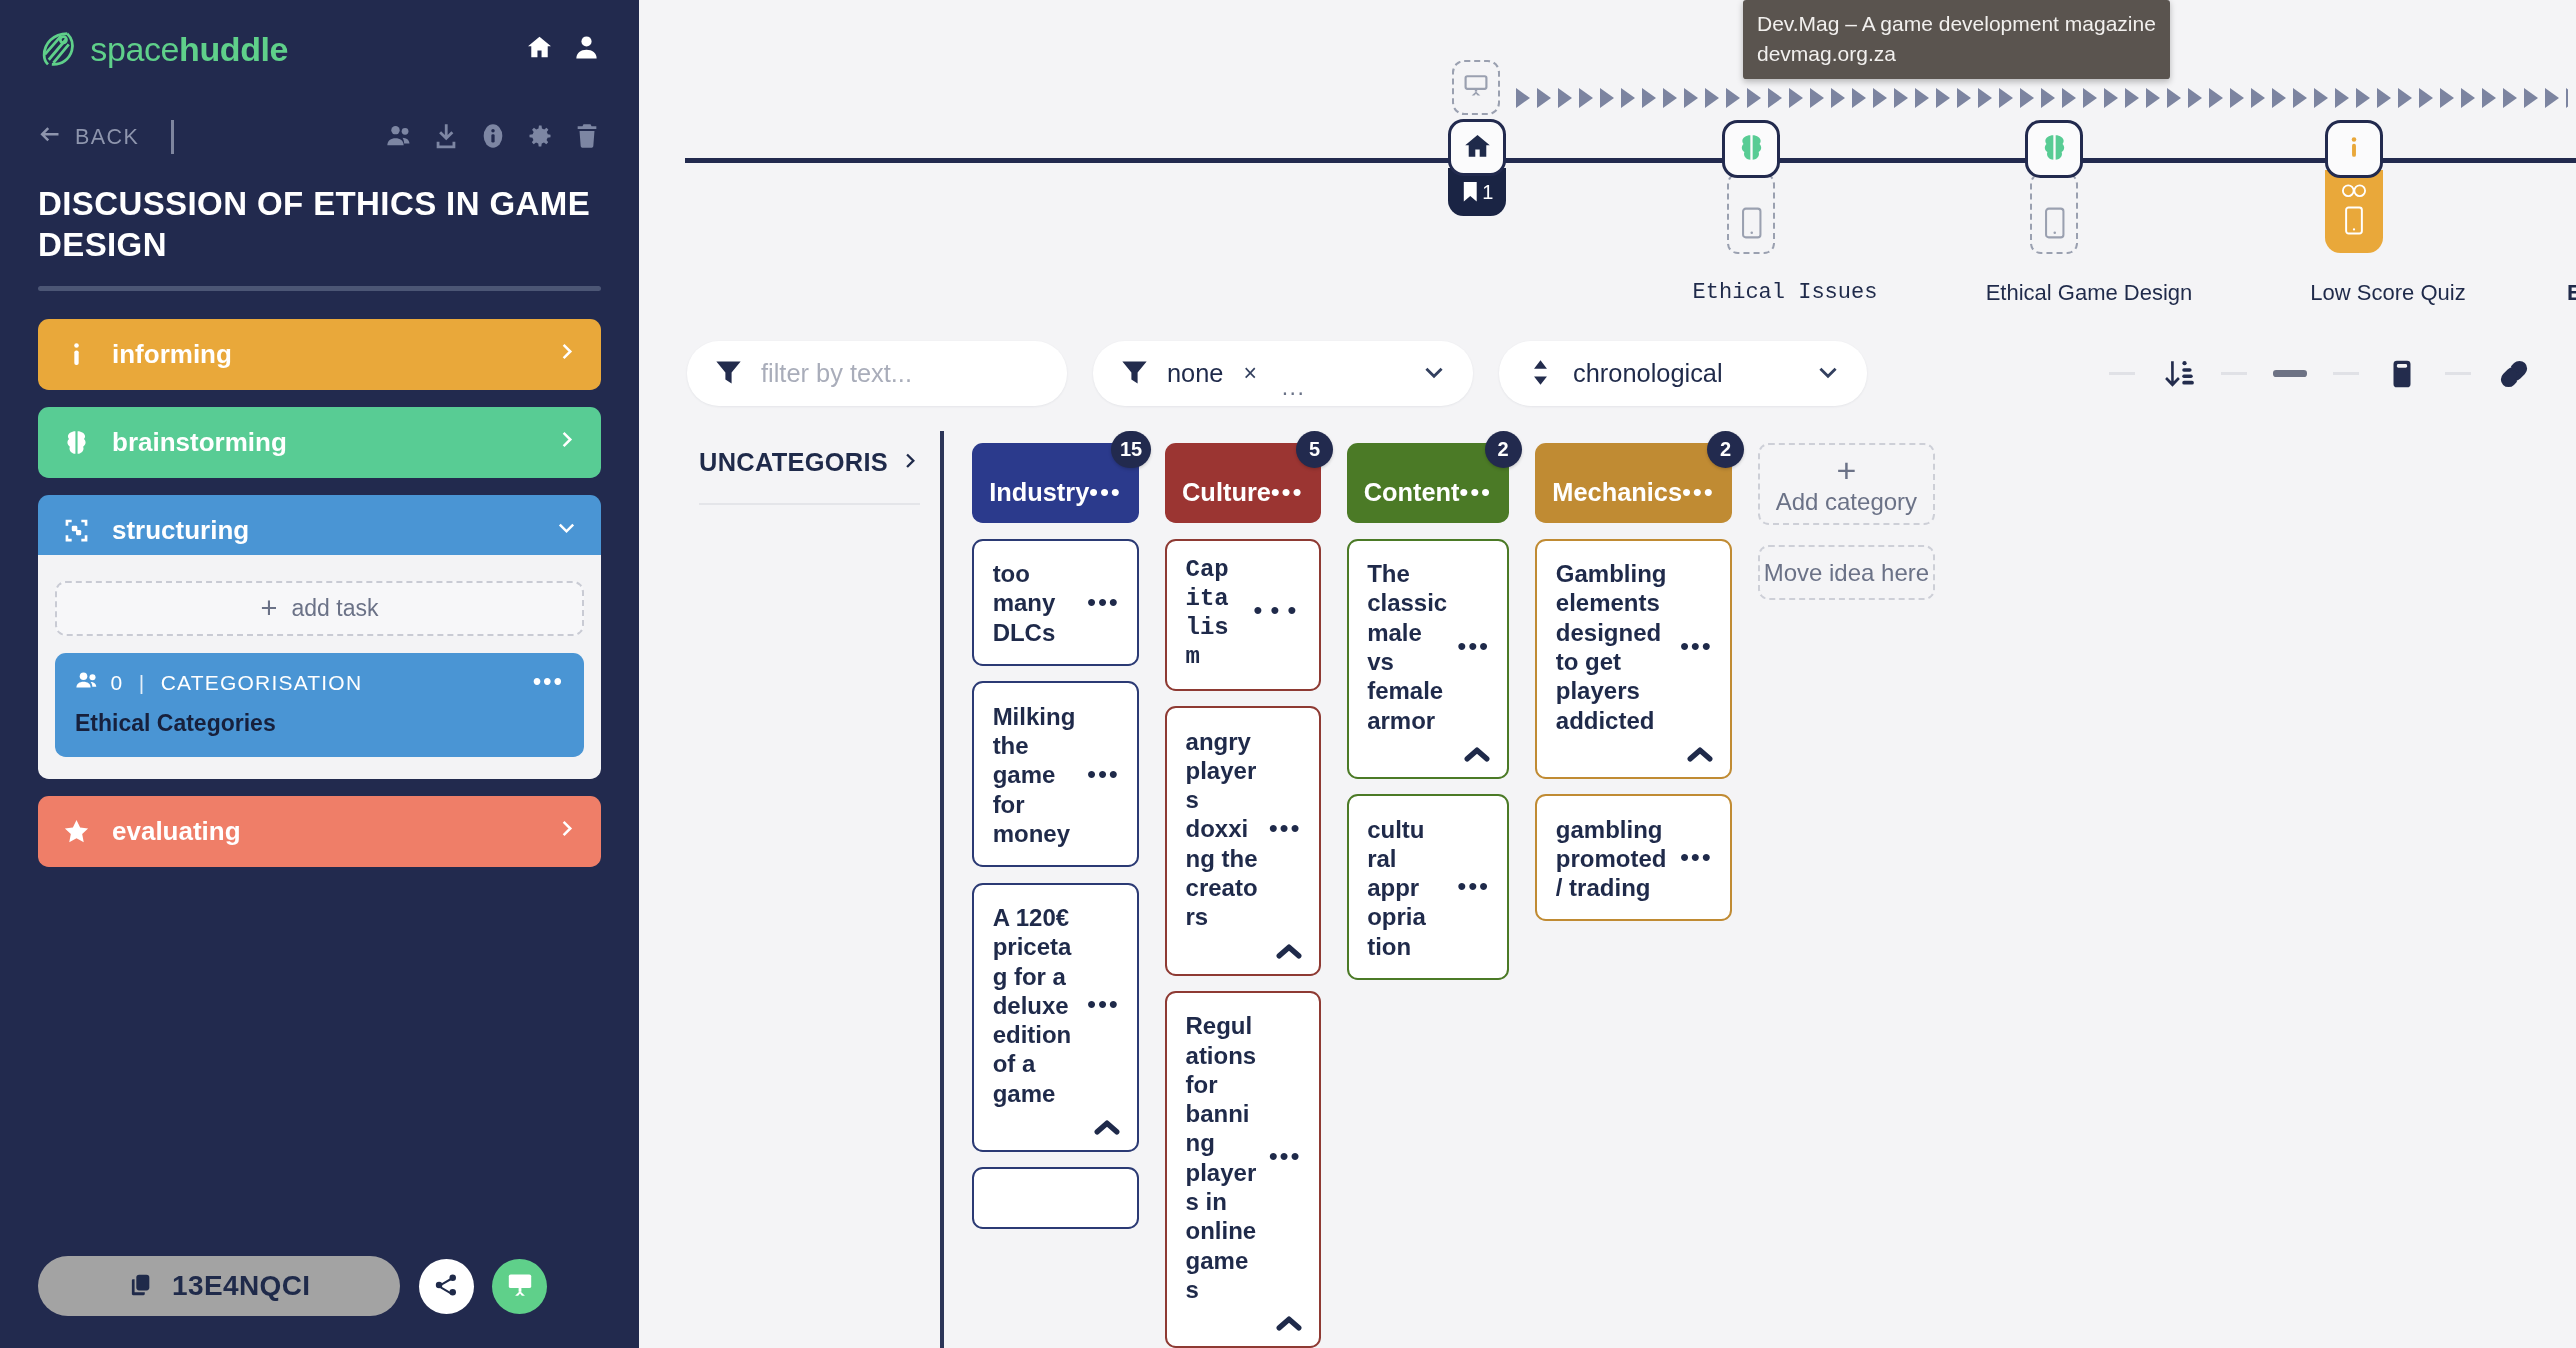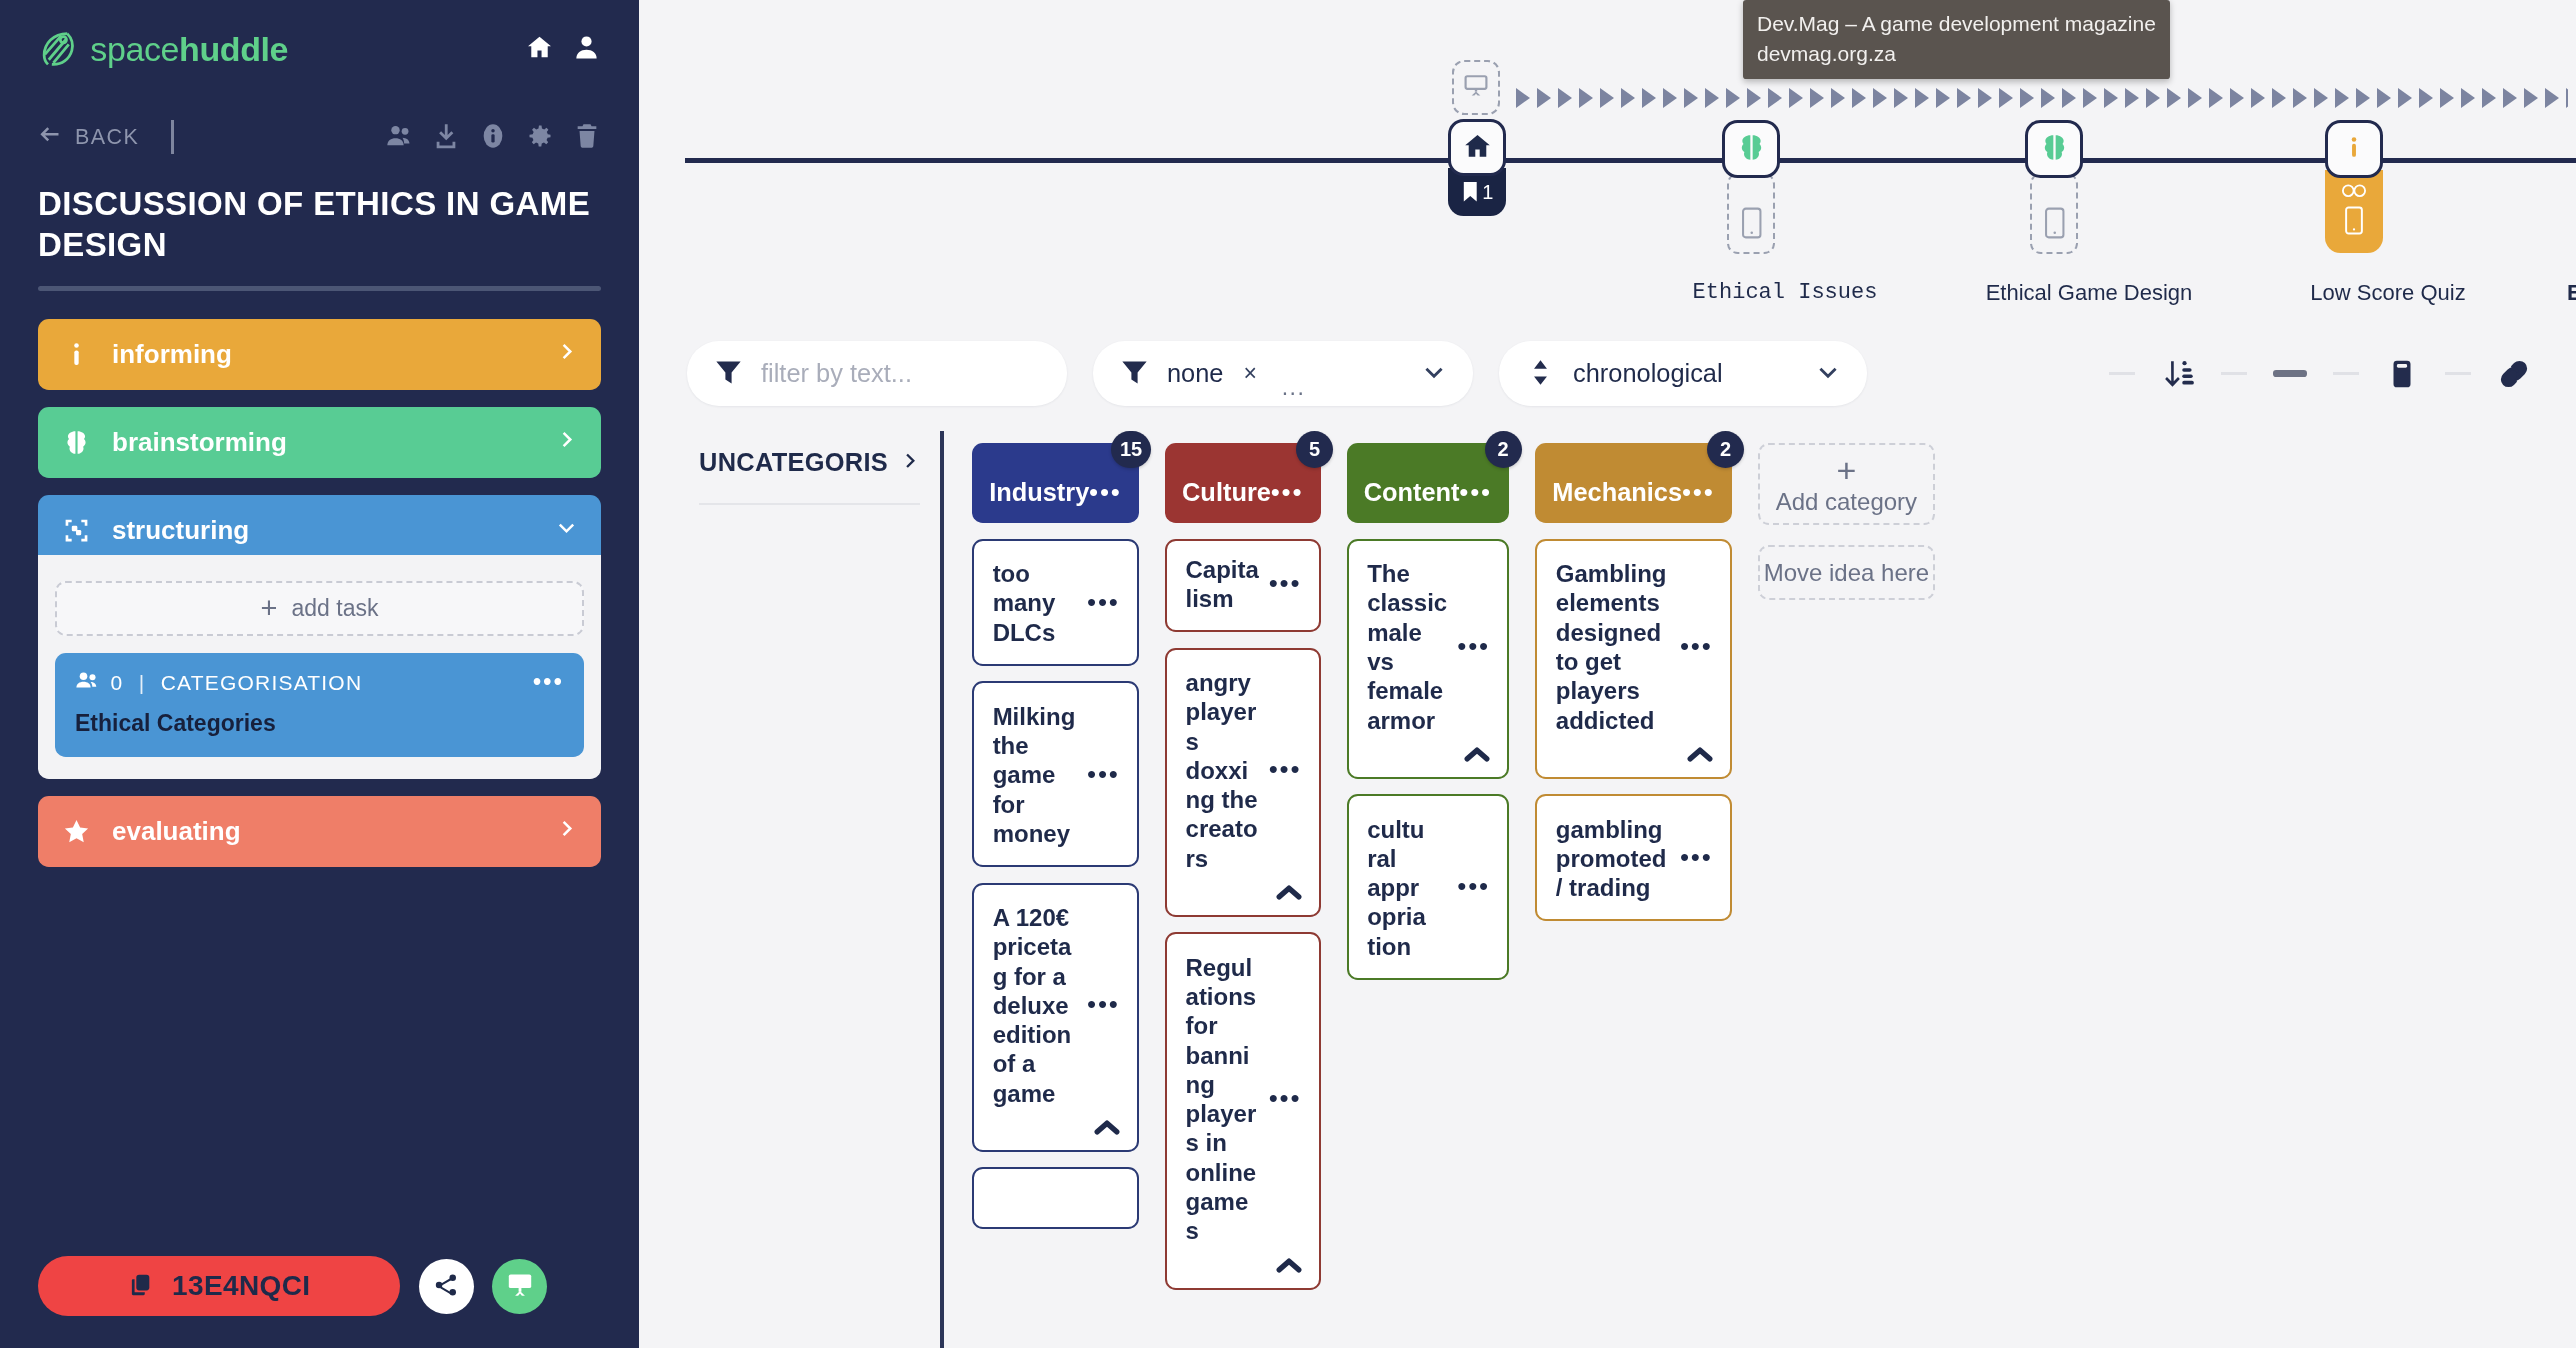--- a/index.html
+++ b/index.html
@@ -165,21 +165,21 @@
     right: 38px;
     bottom: 32px;
     display: flex;
     align-items: center;
     gap: 18.5px;
   }
   .code-pill {
     flex: 0 0 auto;
     height: 60px;
     min-width: 362px;
-    background: #ef4444;
+    background: #a3a3a3;
     border-radius: 31px;
     display: flex;
     align-items: center;
     justify-content: center;
     gap: 18.5px;
     cursor: pointer;
   }
   .code-pill svg { width: 26px; height: 26px; fill: #1f2a4a; }
   .code-text {
     font-size: 28px;
@@ -923,21 +923,21 @@
         <span class="idea-text"></span>
       </div>
     </div>
 
     <div class="cat-col">
       <div class="cat-head" style="background:#9b3532">
         <span class="cat-name">Culture</span>
         <span class="cat-dots">•••</span>
         <span class="cat-badge">5</span>
       </div>
-      <div class="idea" style="border-color:#8e3a33; min-height:60px; padding-top:14px;">
+      <div class="idea" style="border-color:#8e3a33; min-height:60px; padding-top:14px;font-family:Liberation Mono, monospace;">
         <span class="idea-text">Capitalism</span>
         <span class="idea-dots">•••</span>
       </div>
       <div class="idea" style="border-color:#8e3a33; padding-bottom:42px;">
         <span class="idea-text">angry players doxxing the creators</span>
         <span class="idea-dots">•••</span>
         <span class="idea-collapse"><svg viewBox="0 0 24 14">
               <path d="M3 11l9-8 9 8"></path>
             </svg></span>
       </div>

